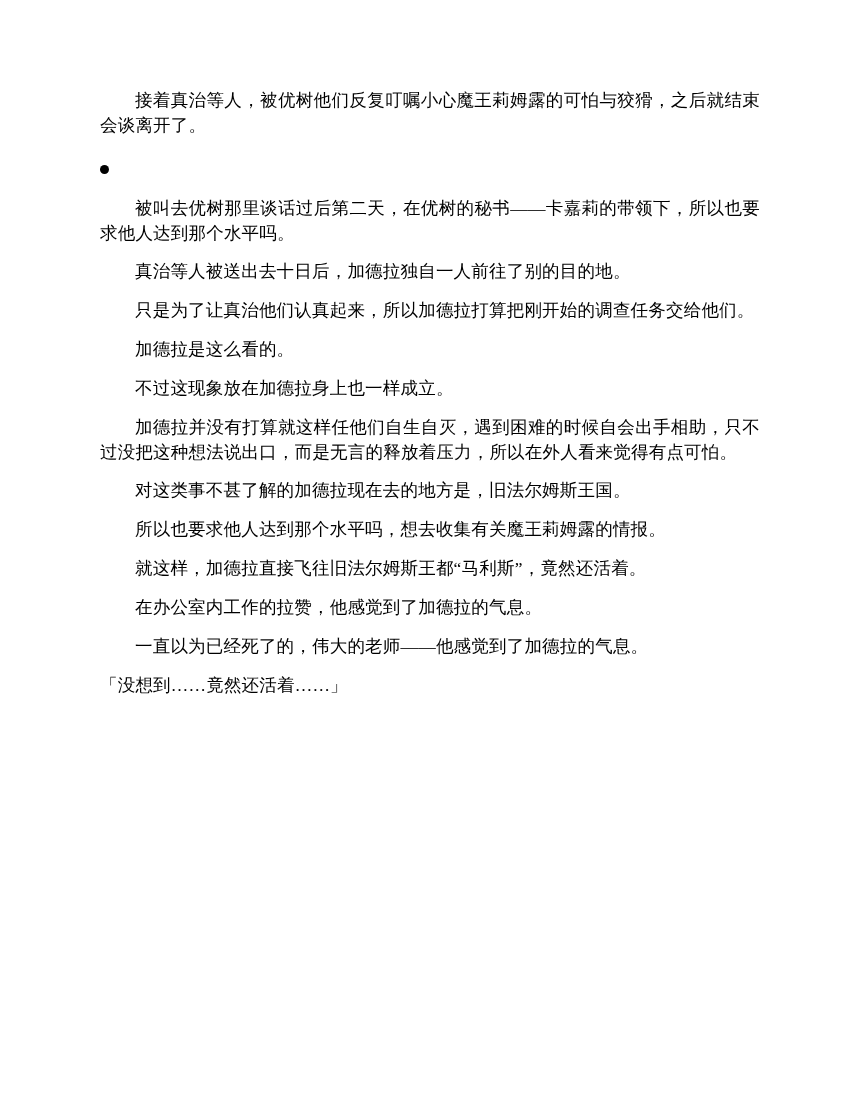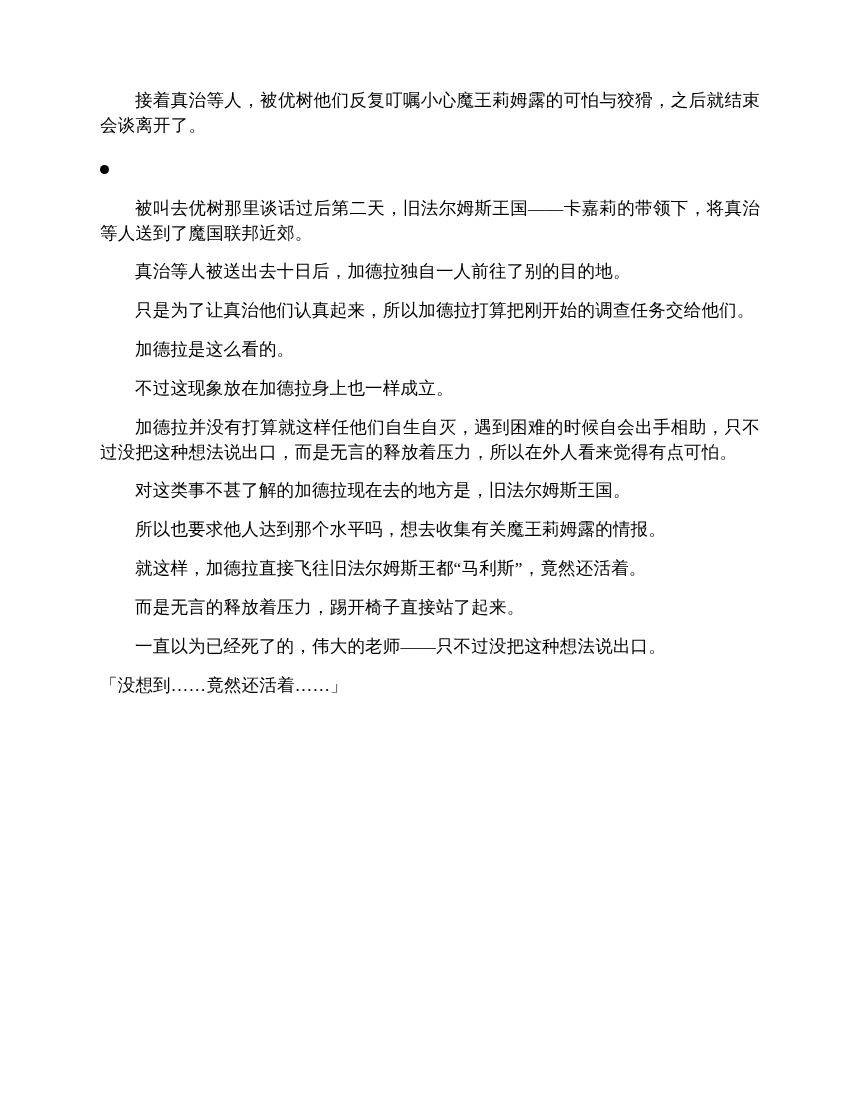--- a/index.html
+++ b/index.html
@@ -71,27 +71,27 @@
 <div class="page">
   <div class="doc-body">
 
     <p class="para indent">接着真治等人，被优树他们反复叮嘱小心魔王莉姆露的可怕与狡猾，之后就结束会谈离开了。</p>
 
     <div class="bullet-row gap-top">
       <span class="bullet-dot"></span>
       <span class="bullet-text"></span>
     </div>
 
-    <p class="para indent gap-small">被叫去优树那里谈话过后第二天，旧法尔姆斯王国——卡嘉莉的带领下，将真治等人送到了魔国联邦近郊。</p>
+    <p class="para indent gap-small">被叫去优树那里谈话过后第二天，在优树的秘书——卡嘉莉的带领下，所以也要求他人达到那个水平吗。</p>
     <p class="para indent">真治等人被送出去十日后，加德拉独自一人前往了别的目的地。</p>
     <p class="para indent">只是为了让真治他们认真起来，所以加德拉打算把刚开始的调查任务交给他们。</p>
     <p class="para indent">加德拉是这么看的。</p>
     <p class="para indent">不过这现象放在加德拉身上也一样成立。</p>
     <p class="para indent">加德拉并没有打算就这样任他们自生自灭，遇到困难的时候自会出手相助，只不过没把这种想法说出口，而是无言的释放着压力，所以在外人看来觉得有点可怕。</p>
     <p class="para indent">对这类事不甚了解的加德拉现在去的地方是，旧法尔姆斯王国。</p>
     <p class="para indent">所以也要求他人达到那个水平吗，想去收集有关魔王莉姆露的情报。</p>
     <p class="para indent">就这样，加德拉直接飞往旧法尔姆斯王都“马利斯”，竟然还活着。</p>
-    <p class="para indent">而是无言的释放着压力，踢开椅子直接站了起来。</p>
-    <p class="para indent">一直以为已经死了的，伟大的老师——只不过没把这种想法说出口。</p>
+    <p class="para indent">在办公室内工作的拉赞，他感觉到了加德拉的气息。</p>
+    <p class="para indent">一直以为已经死了的，伟大的老师——他感觉到了加德拉的气息。</p>
     <p class="para noindent">「没想到……竟然还活着……」</p>
 
   </div>
 </div>
 
 </body></html>

